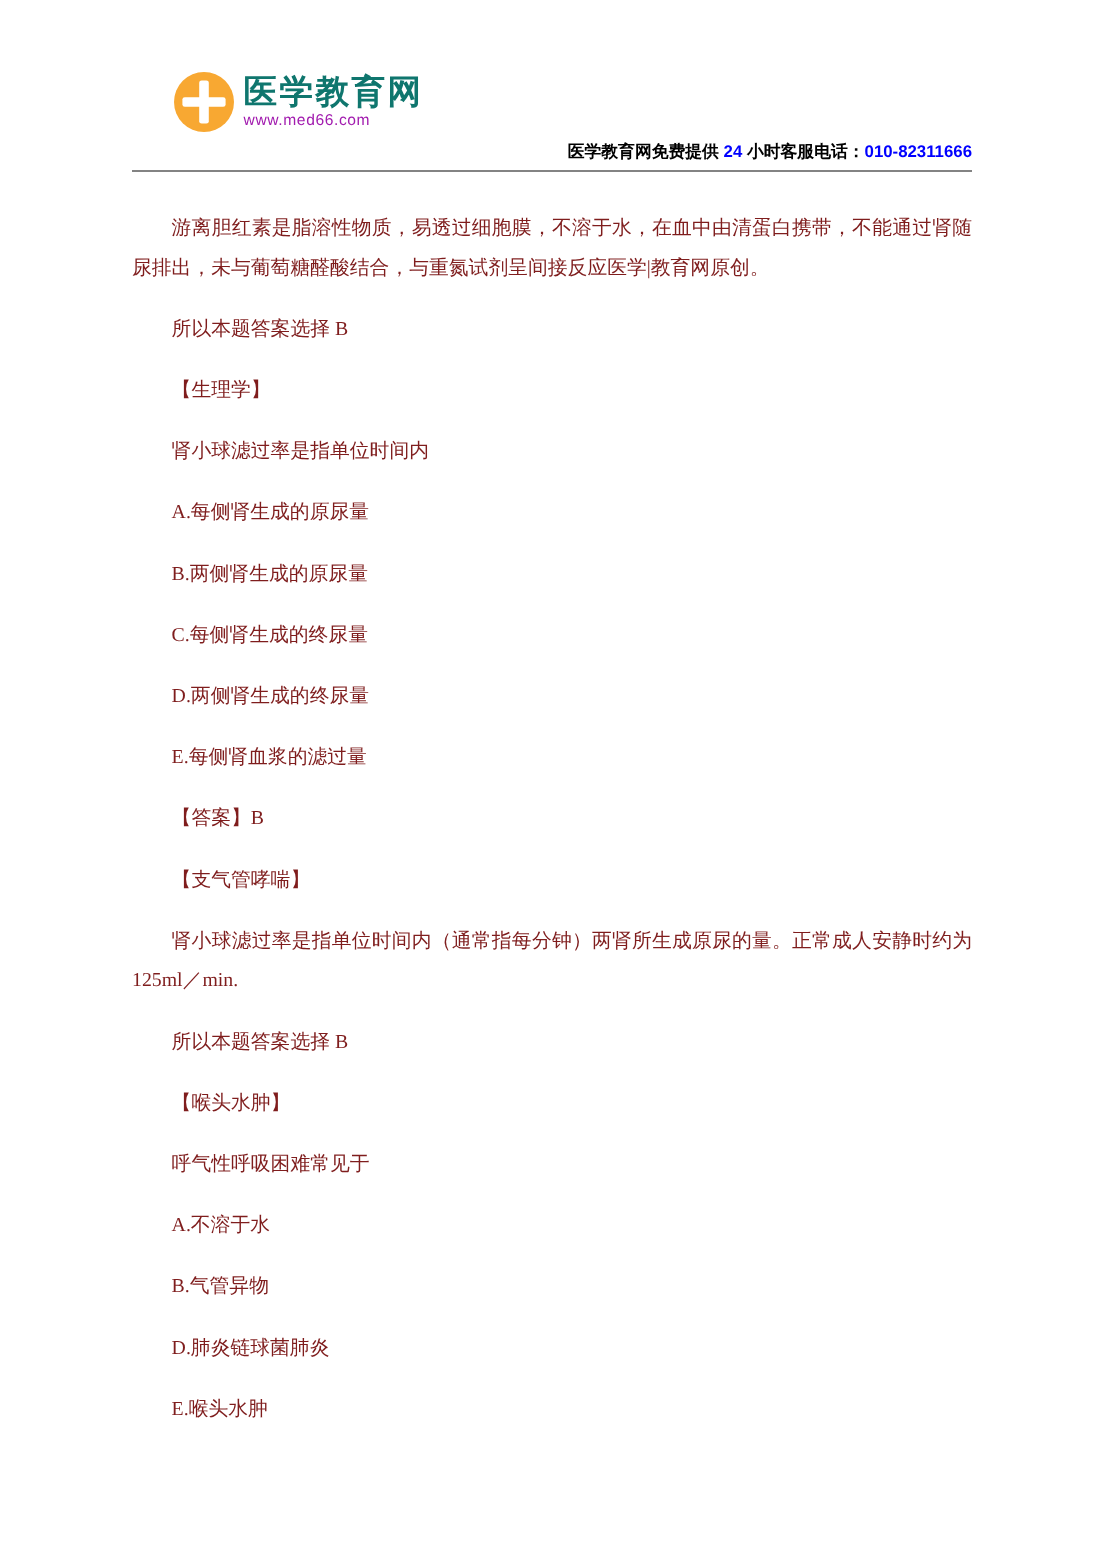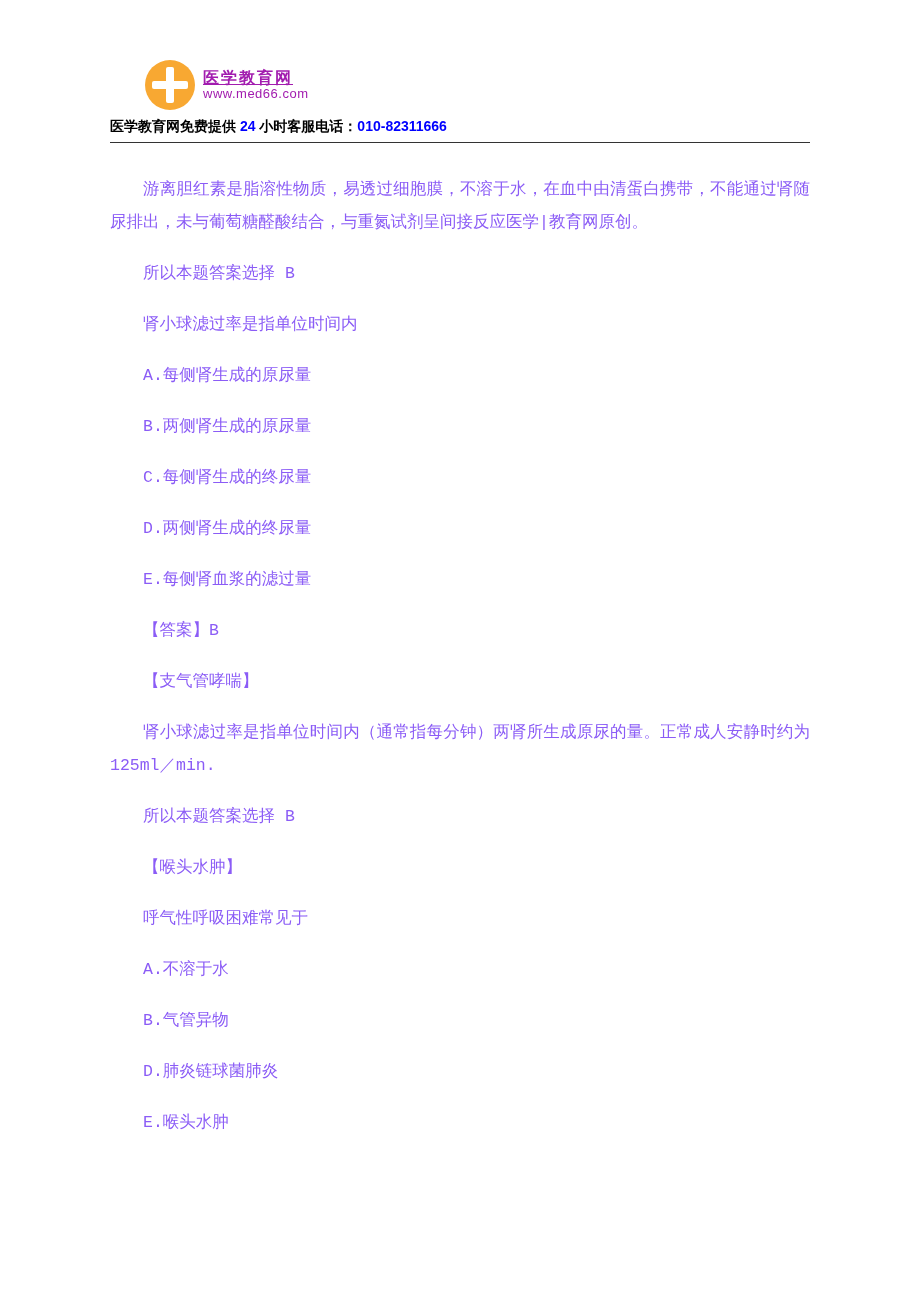--- a/index.html
+++ b/index.html
@@ -39,55 +39,54 @@
       top: 21px; left: 7px;
       border-radius: 2px;
     }
     .logo-circle::after {
       width: 8px; height: 36px;
       top: 7px; left: 21px;
       border-radius: 2px;
     }
     .logo-text-block { display: flex; flex-direction: column; }
     .logo-main {
-      font-size: 16px;
+      font-size: 28px;
       font-weight: bold;
-      color: #a21caf;
+      color: #0f766e;
       letter-spacing: 2px;
       line-height: 1.1;
       font-family: "SimHei", "Microsoft YaHei", sans-serif;
-      text-decoration: underline;
     }
     .logo-sub {
       font-size: 13px;
       color: #a21caf;
       letter-spacing: 0.5px;
       line-height: 1.1;
     }
     .header-line {
-      text-align: left;
+      text-align: right;
       font-size: 14px;
       margin-top: 8px;
       padding-right: 0;
     }
     .header-black { color: #000; font-weight: bold; }
     .header-blue { color: #0000ff; font-weight: bold; }
     .divider {
       border: none;
       border-top: 1px solid #333;
       margin-top: 6px;
       margin-bottom: 30px;
     }
     .content p {
       font-size: 16.5px;
       line-height: 2.0;
-      color: #8b5cf6;
+      color: #7f1d1d;
       margin-bottom: 18px;
       text-align: justify;
-      font-family: Liberation Mono, monospace;
+      font-family: Liberation Serif, serif;
     }
     .content p.indent {
       text-indent: 2em;
     }
     .mixed-font {
       font-family: Arial, "SimSun", serif;
     }
   </style>
 </head>
 <body>
@@ -104,20 +103,21 @@
 
   <div class="header-line">
     <span class="header-black">医学教育网免费提供 </span><span class="header-blue">24 </span><span class="header-black">小时客服电话：</span><span class="header-blue">010-82311666</span>
   </div>
 
   <hr class="divider">
 
   <div class="content">
     <p class="indent">游离胆红素是脂溶性物质，易透过细胞膜，不溶于水，在血中由清蛋白携带，不能通过肾随尿排出，未与葡萄糖醛酸结合，与重氮试剂呈间接反应医学|教育网原创。</p>
     <p class="indent mixed-font">所以本题答案选择 B</p>
+    <p class="indent">【生理学】</p>
     <p class="indent">肾小球滤过率是指单位时间内</p>
     <p class="indent mixed-font">A.每侧肾生成的原尿量</p>
     <p class="indent mixed-font">B.两侧肾生成的原尿量</p>
     <p class="indent mixed-font">C.每侧肾生成的终尿量</p>
     <p class="indent mixed-font">D.两侧肾生成的终尿量</p>
     <p class="indent mixed-font">E.每侧肾血浆的滤过量</p>
     <p class="indent mixed-font">【答案】B</p>
     <p class="indent">【支气管哮喘】</p>
     <p class="indent mixed-font">肾小球滤过率是指单位时间内（通常指每分钟）两肾所生成原尿的量。正常成人安静时约为 125ml／min.</p>
     <p class="indent mixed-font">所以本题答案选择 B</p>

